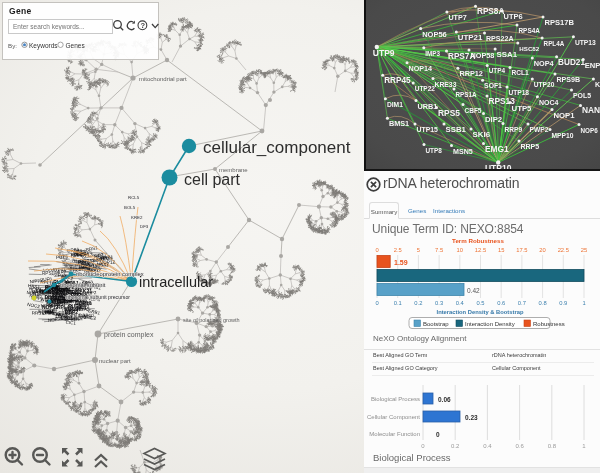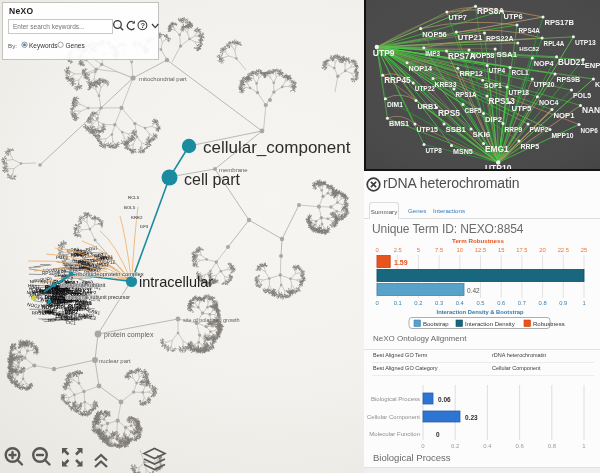--- a/index.html
+++ b/index.html
@@ -382,21 +382,21 @@
     </g>
 
     <g stroke="#585856" stroke-width="1.6" fill="none">
       <path d="M144 453.5l10.5 -5 10.5 5 -10.5 5z"></path>
       <path d="M144 459l10.5 5 10.5 -5"></path>
       <path d="M144 464.5l10.5 5 10.5 -5"></path>
     </g>
   </svg>
 
   <div id="searchbox">
-    <div class="title">NeXO</div>
+    <div class="title">Gene</div>
     <input type="text" value="" placeholder="Enter search keywords..." style="">
     <svg width="52" height="18" style="position:absolute;left:107px;top:14px;">
       <g stroke="#3c3c3c" stroke-width="1.3" fill="none">
         <circle cx="7.5" cy="7.5" r="3.8"></circle>
           <line x1="10.3" y1="10.3" x2="13.2" y2="13.2"></line>
         <path d="M23.2 5a4 4 0 1 0 1.2 6.2"></path>
         <path d="M24.7 3.6l0.3 2.9 -2.9 0.2z" fill="#3c3c3c" stroke="none"></path>
         <circle cx="32.4" cy="8.3" r="4.4" stroke-width="1.1"></circle>
       </g>
       <text x="30.6" y="11.2" font-size="7.5" font-weight="bold" fill="#3c3c3c" font-family="Liberation Sans,sans-serif">?</text>

